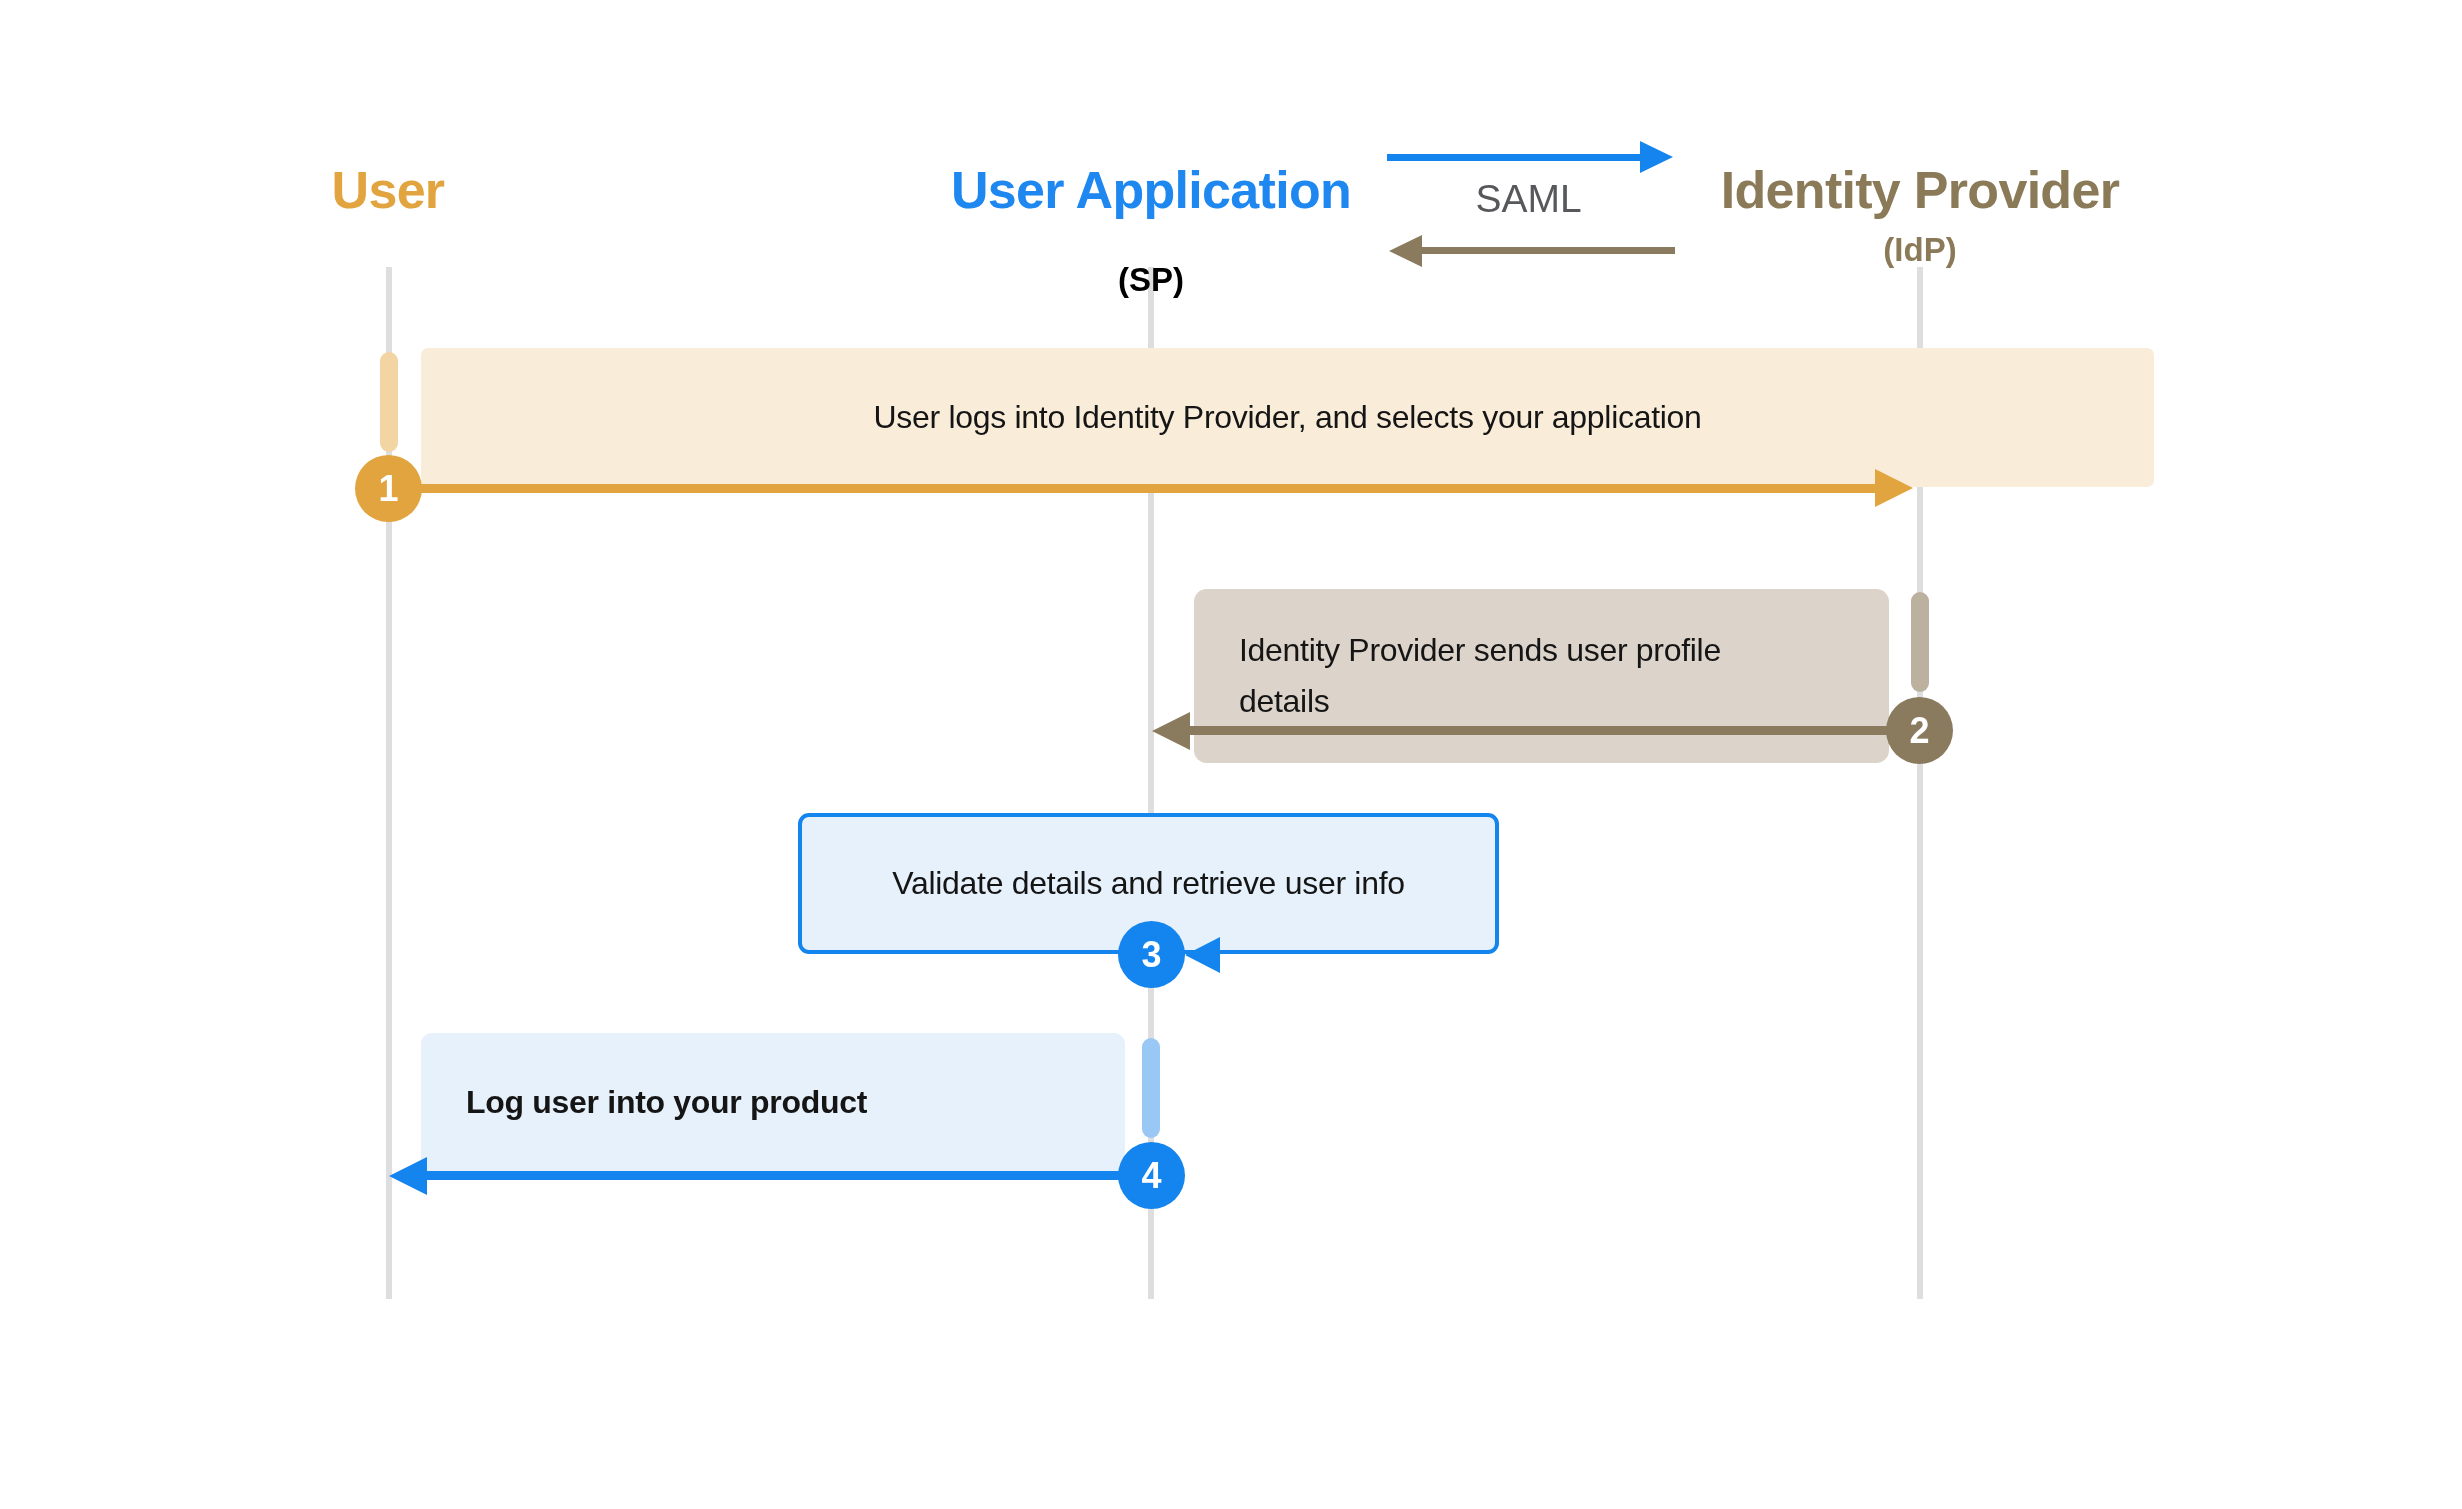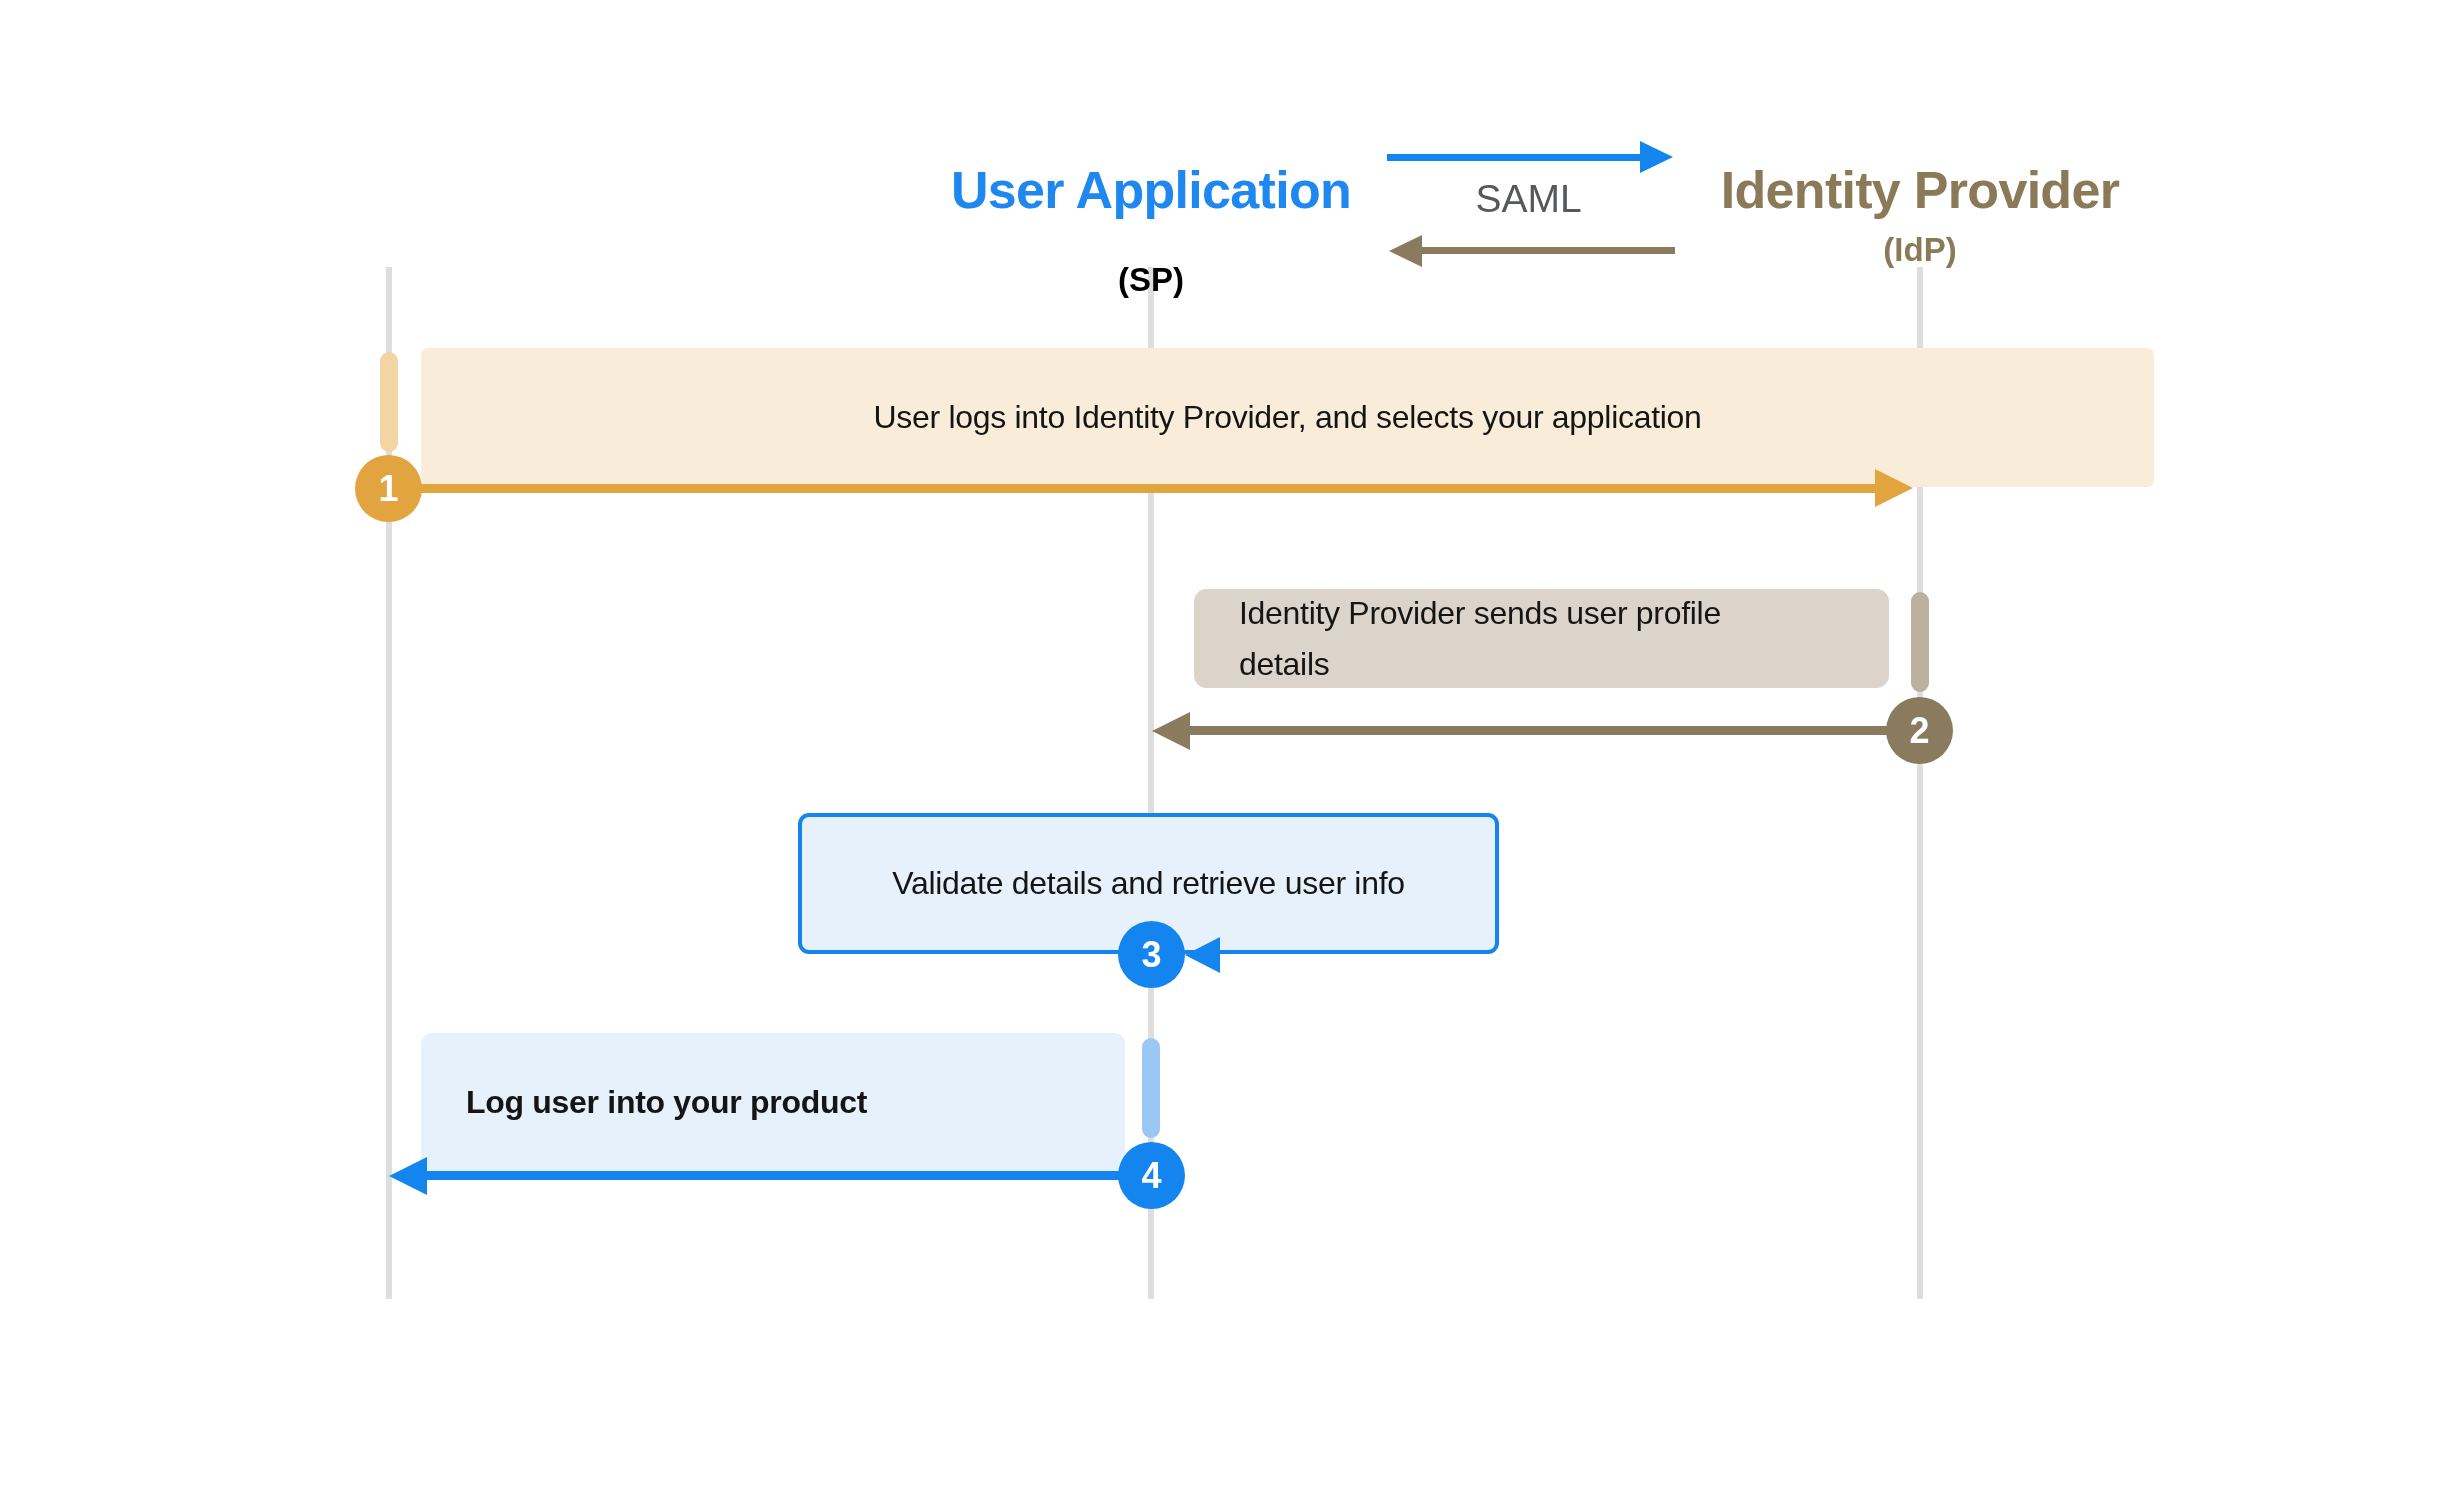--- a/index.html
+++ b/index.html
@@ -144,21 +144,21 @@
   .line1 { left: 389px; top: 484px; width: 1487px; background: #E2A43E; }
   .head1 {
     left: 1875px; top: 469px;
     border-left: 38px solid #E2A43E;
   }
   .badge1 { left: 355px; top: 455px; background: #E2A43E; }
 
   
   .box2 {
     left: 1194px; top: 589px;
-    width: 695px; height: 99px;
+    width: 695px; height: 174px;
     background: #DCD4CA;
     border-radius: 12.5px;
     padding: 0 118px 0 45px;
   }
   .bar2 { left: 1911px; top: 592px; height: 100px; background: #BCB19F; }
   .line2 { left: 1188px; top: 726px; width: 732px; background: #8A7B5E; }
   .head2 {
     left: 1152px; top: 712px;
     border-right: 38px solid #8A7B5E;
   }
@@ -201,20 +201,21 @@
 </style>
 </head>
 <body>
 
 <div class="canvas">
 
   <div class="lifeline user"></div>
   <div class="lifeline app"></div>
   <div class="lifeline idp"></div>
 
+  <div class="actor-title user">User</div>
   <div class="actor-title app">User Application</div>
   <div class="actor-subtitle app">(SP)</div>
   <div class="actor-title idp">Identity Provider</div>
   <div class="actor-subtitle idp">(IdP)</div>
 
   <div class="saml-line-blue"></div>
   <div class="saml-head-blue"></div>
   <div class="saml-label">SAML</div>
   <div class="saml-line-brown"></div>
   <div class="saml-head-brown"></div>

